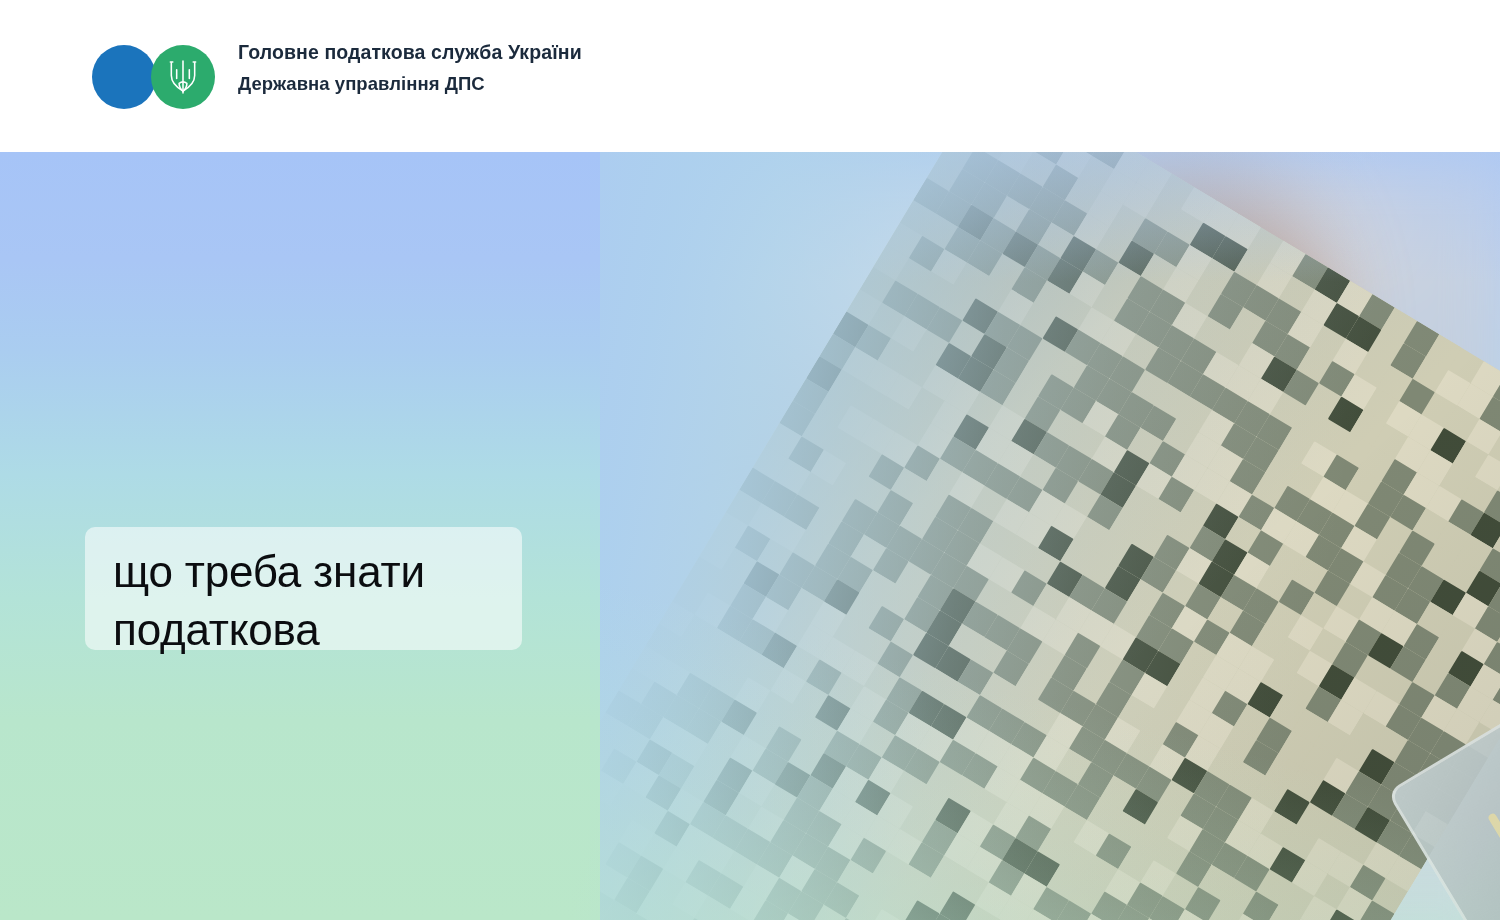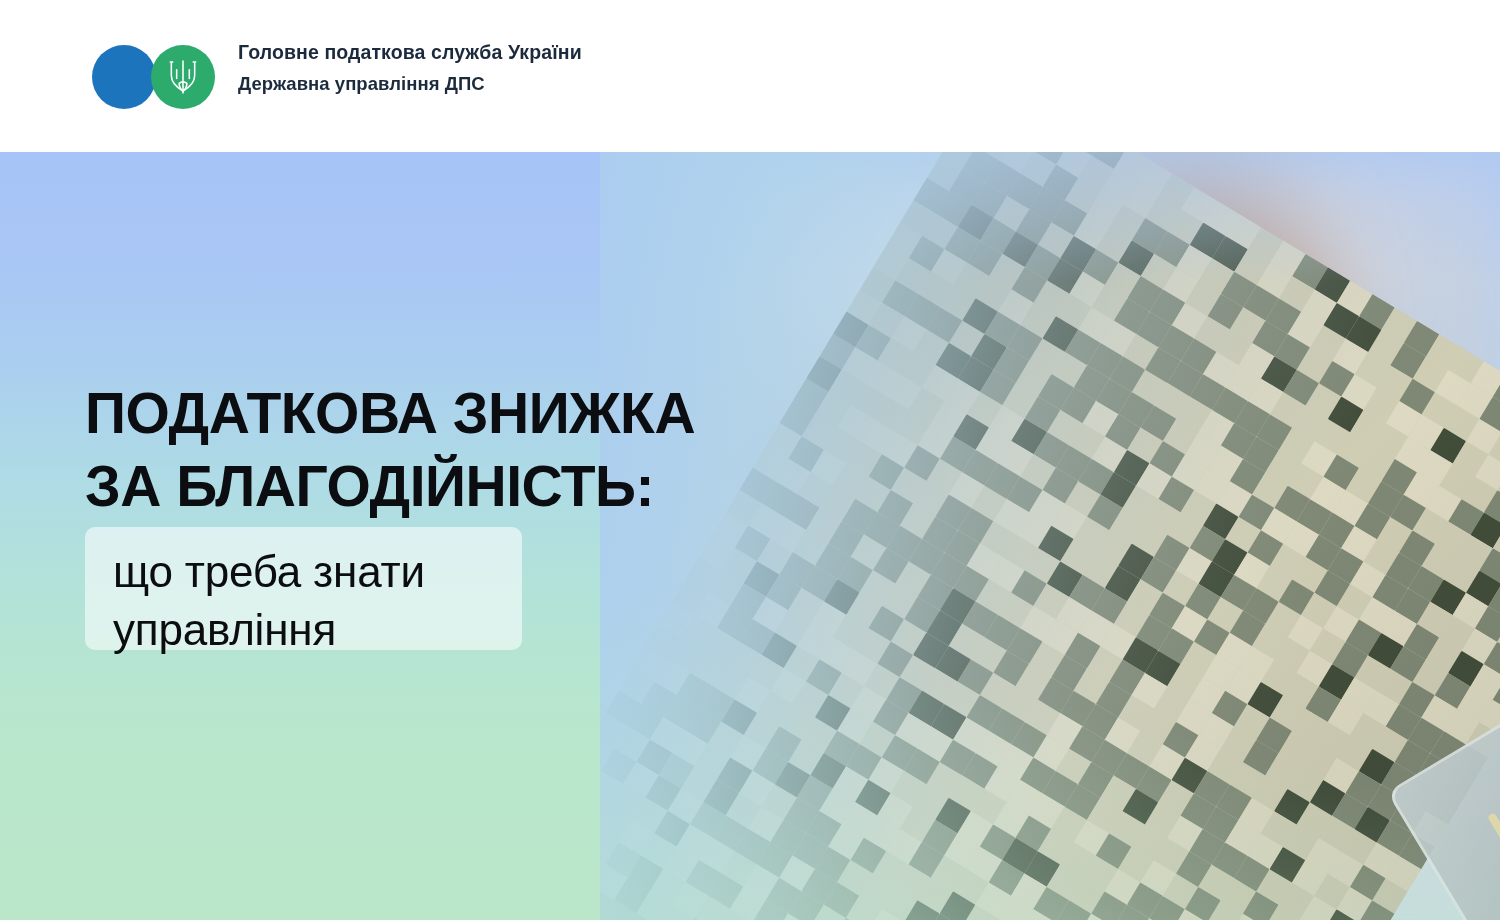--- a/index.html
+++ b/index.html
@@ -1081,28 +1081,24 @@
             </svg>
           </div>
         </div>
 
         <div id="photo-fade-top"></div>
         <div id="photo-fade"></div>
         <div id="photo-fade-bottom"></div>
       </div>
     </div>
 
-    <div id="headline">
-      <div class="headline-line">ПОДАТКОВА ЗНИЖКА</div>
-      <div class="headline-line">ЗА БЛАГОДІЙНІСТЬ:</div>
-    </div>
 
     <div id="subtitle-box">
       <div class="subtitle-line">що треба знати</div>
-      <div class="subtitle-line">управління</div>
+      <div class="subtitle-line">податкова</div>
     </div>
 
   </div>
 
   <div id="header-bar">
     <div id="brand">
       <div class="logo-marks">
         <div class="logo-circle blue"></div>
         <div class="logo-circle green"></div>
         <div class="tryzub-wrap">

